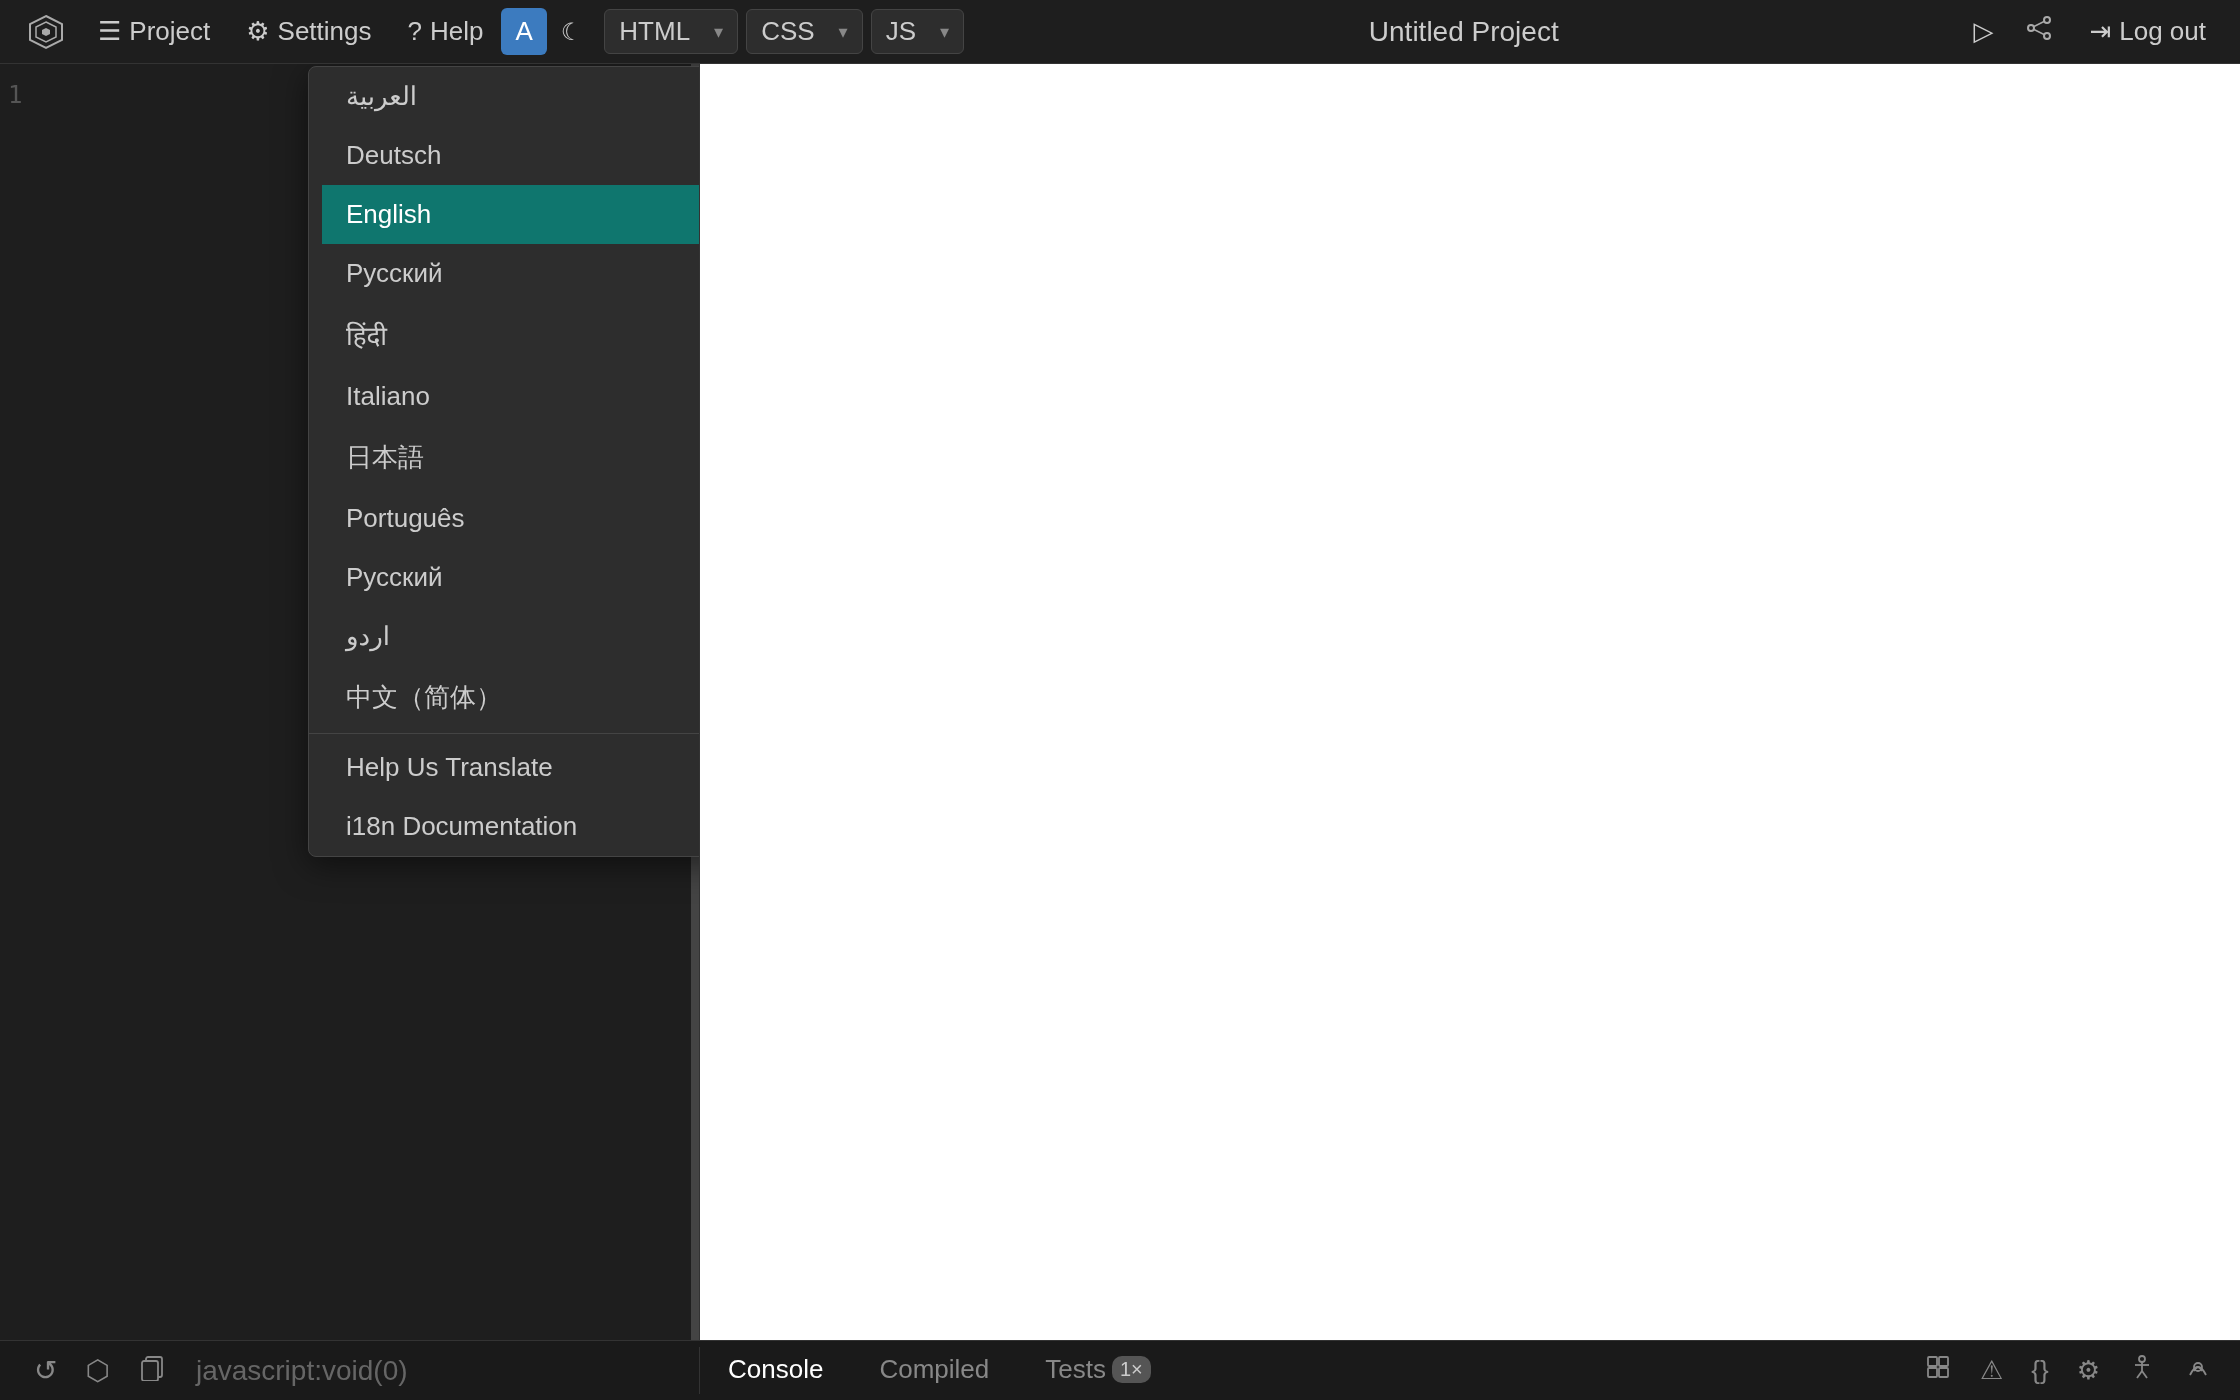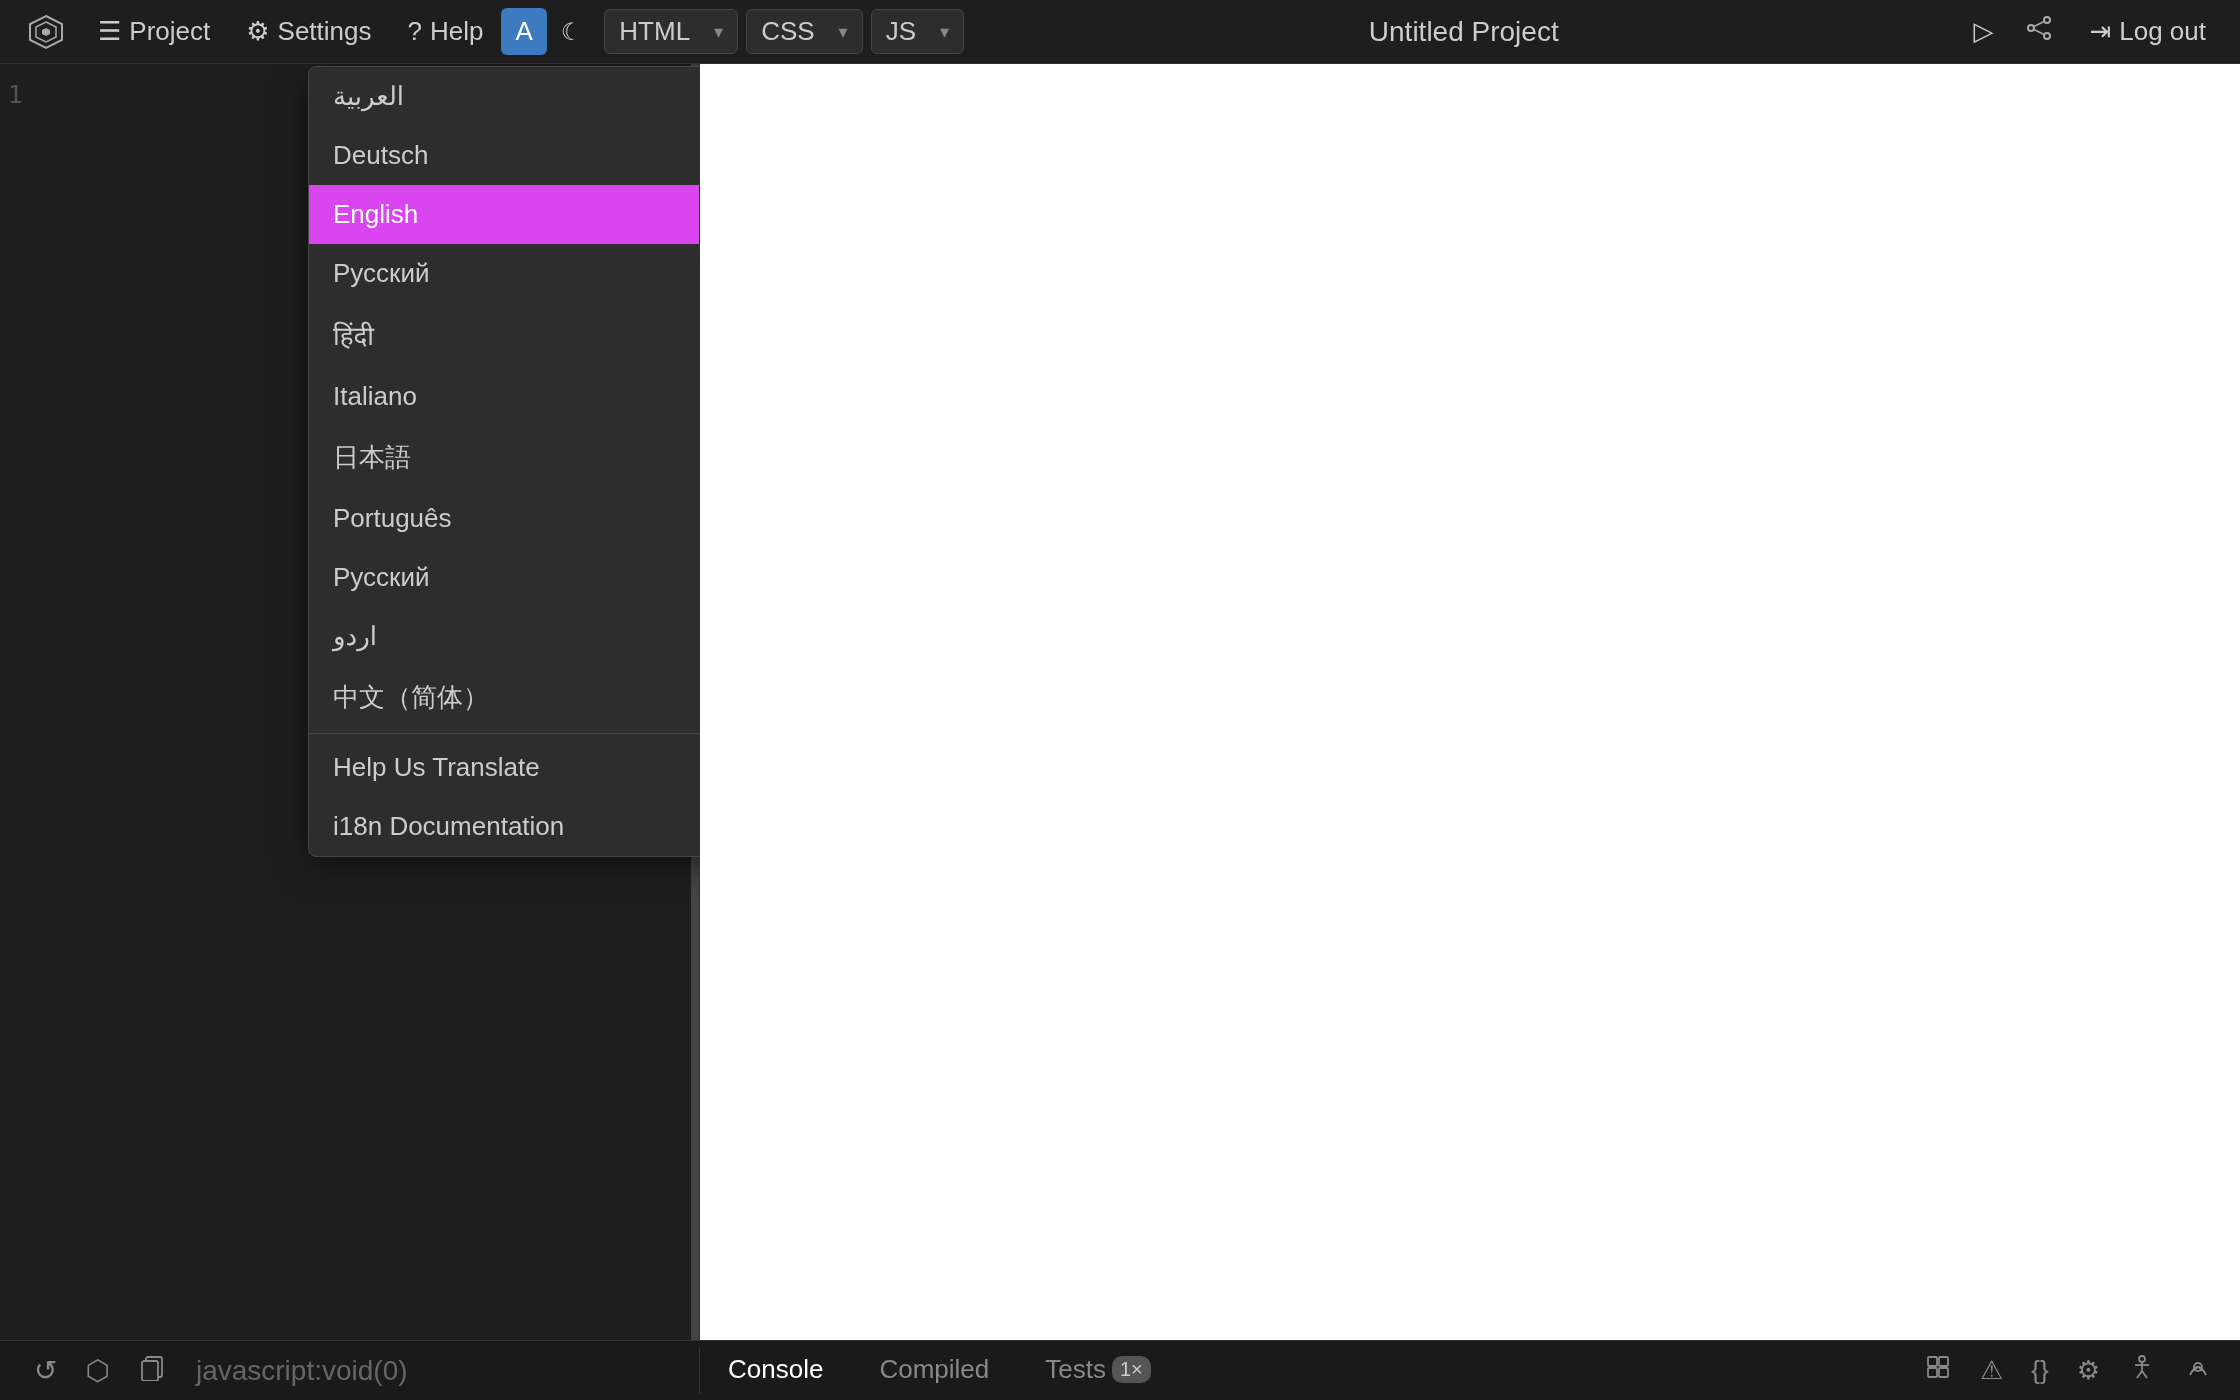--- a/index.html
+++ b/index.html
@@ -170,23 +170,24 @@
       overflow: hidden;
     }
     .dropdown-item {
       padding: 14px 24px;
       font-size: 26px;
       color: #ccc;
       cursor: pointer;
       display: flex;
       align-items: center;
       justify-content: space-between;
+      margin-left: 13px;
     }
     .dropdown-item.selected {
-      background: #d946ef;
+      background: #0f766e;
       color: #fff;
     }
     .dropdown-divider {
       height: 1px;
       background: #444;
       margin: 4px 0;
     }
 
     
     .divider-handle {

